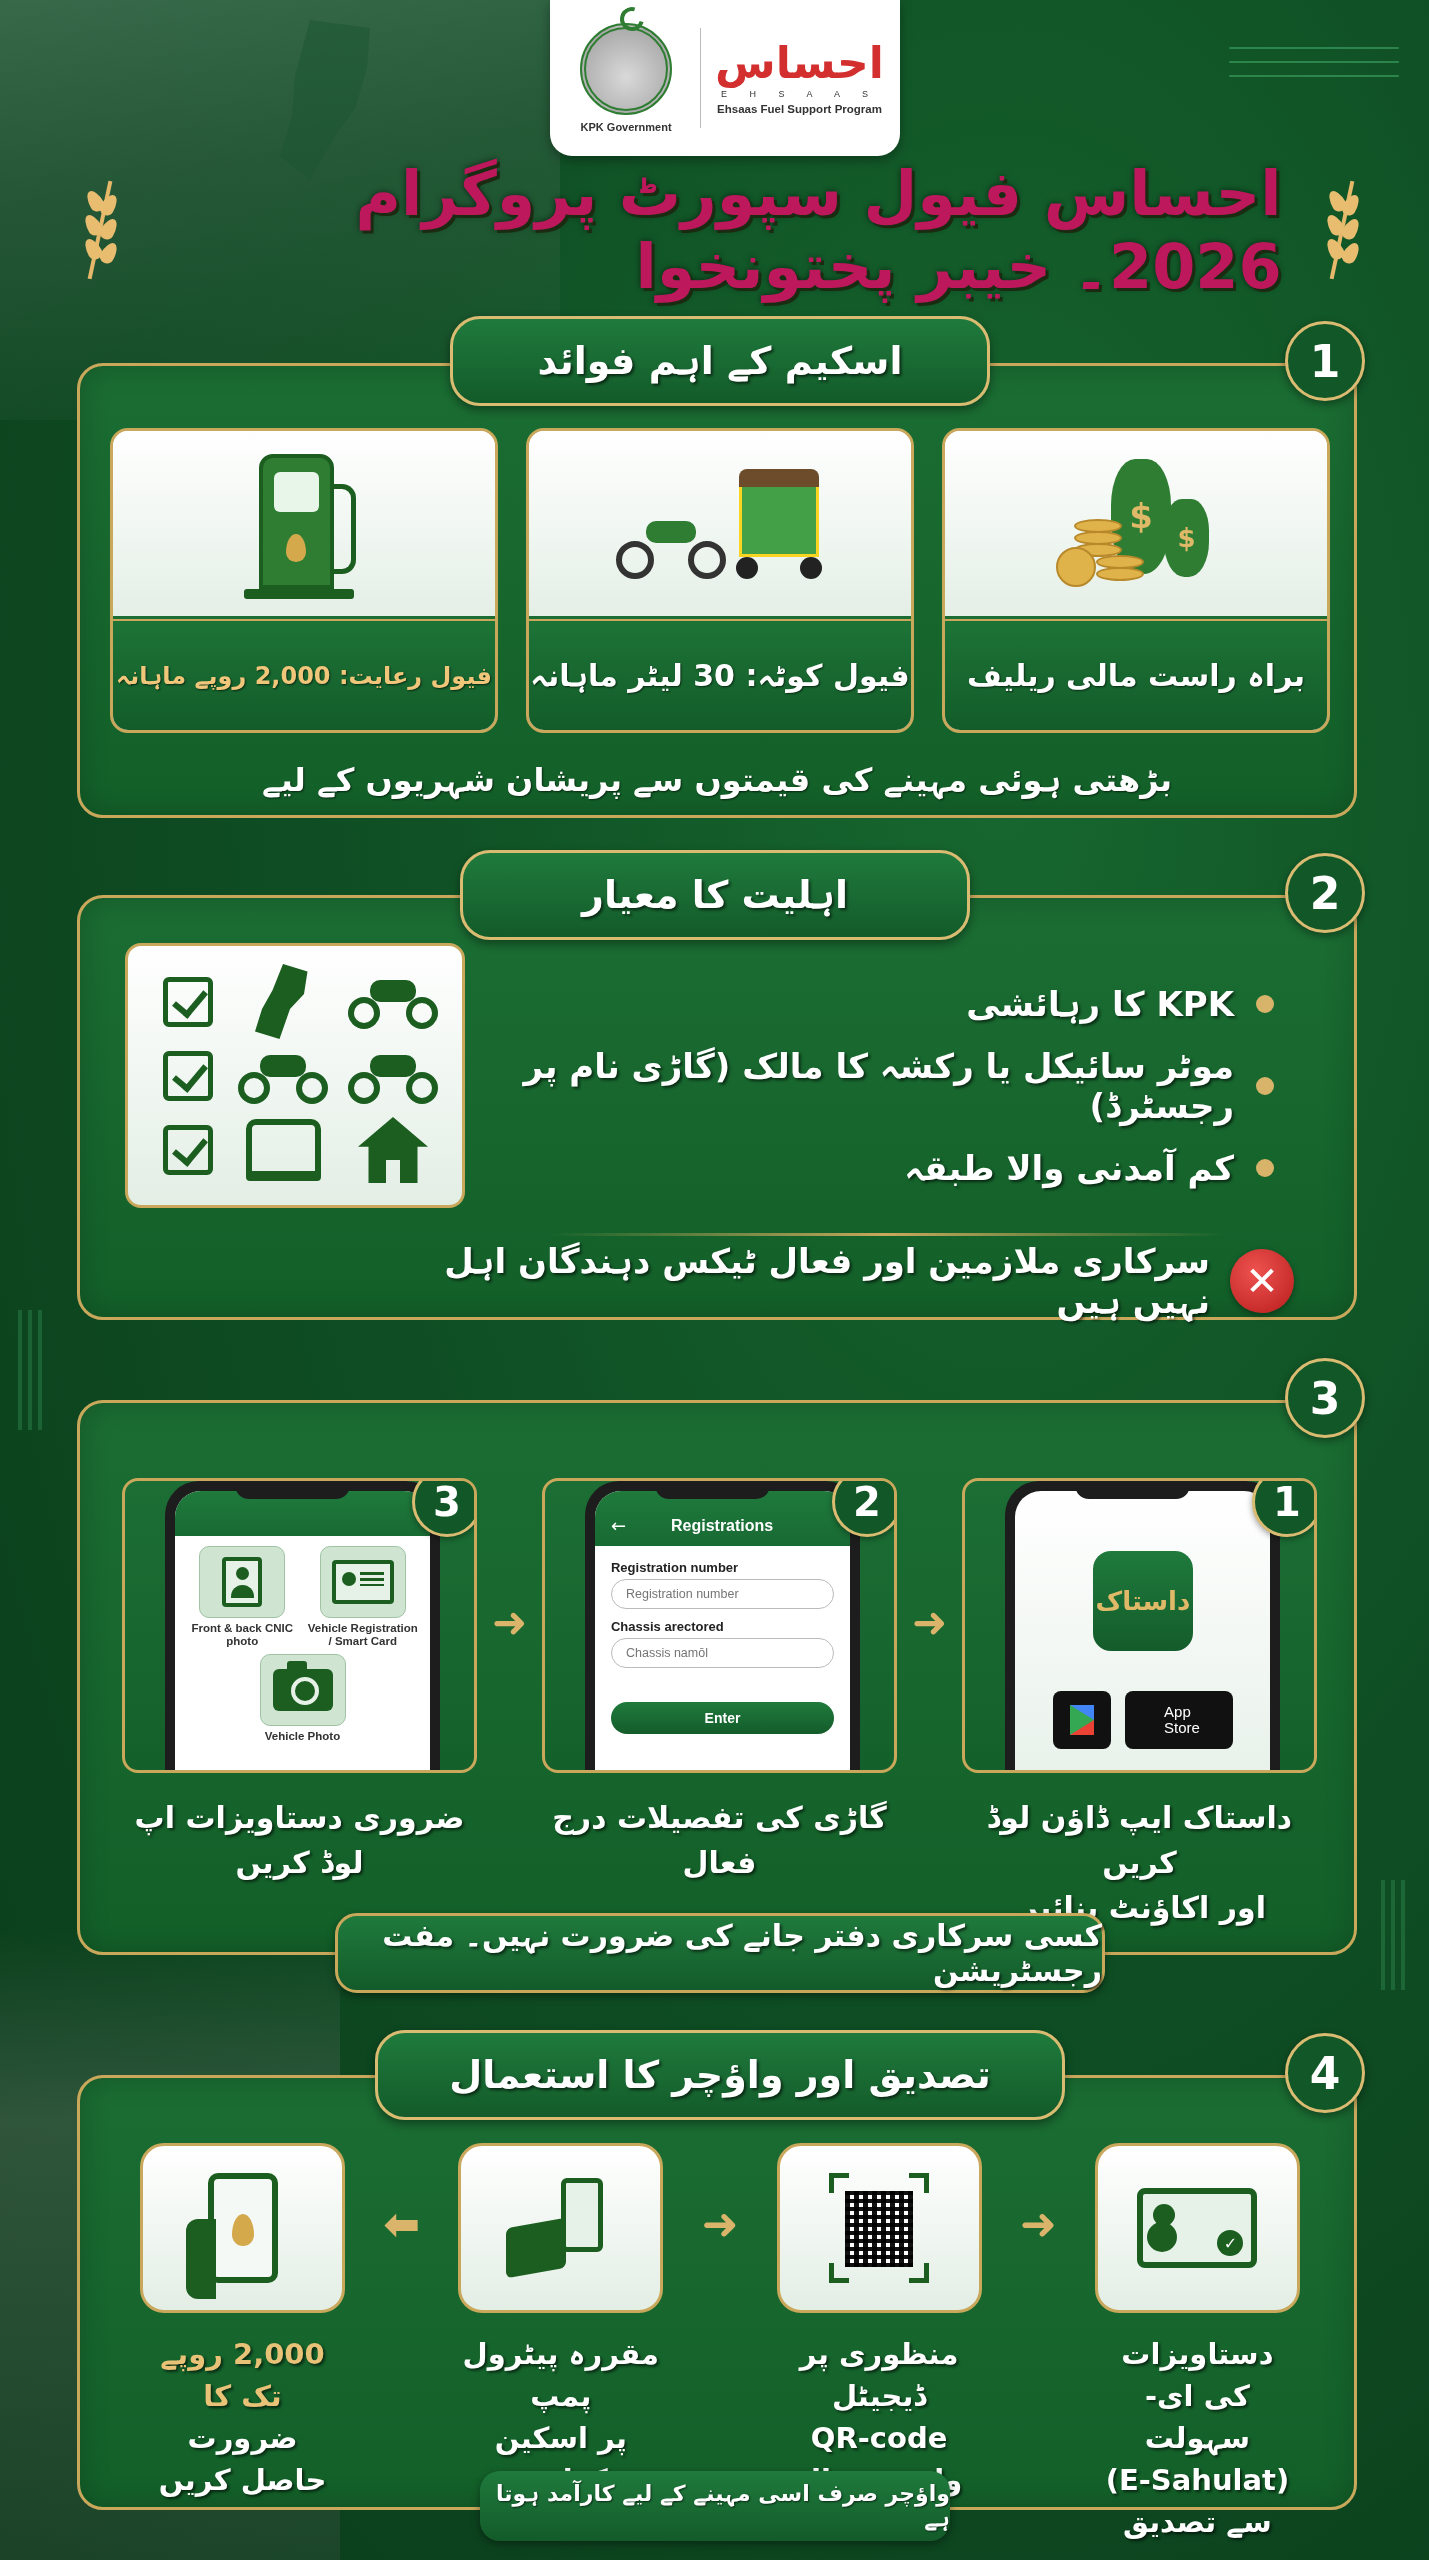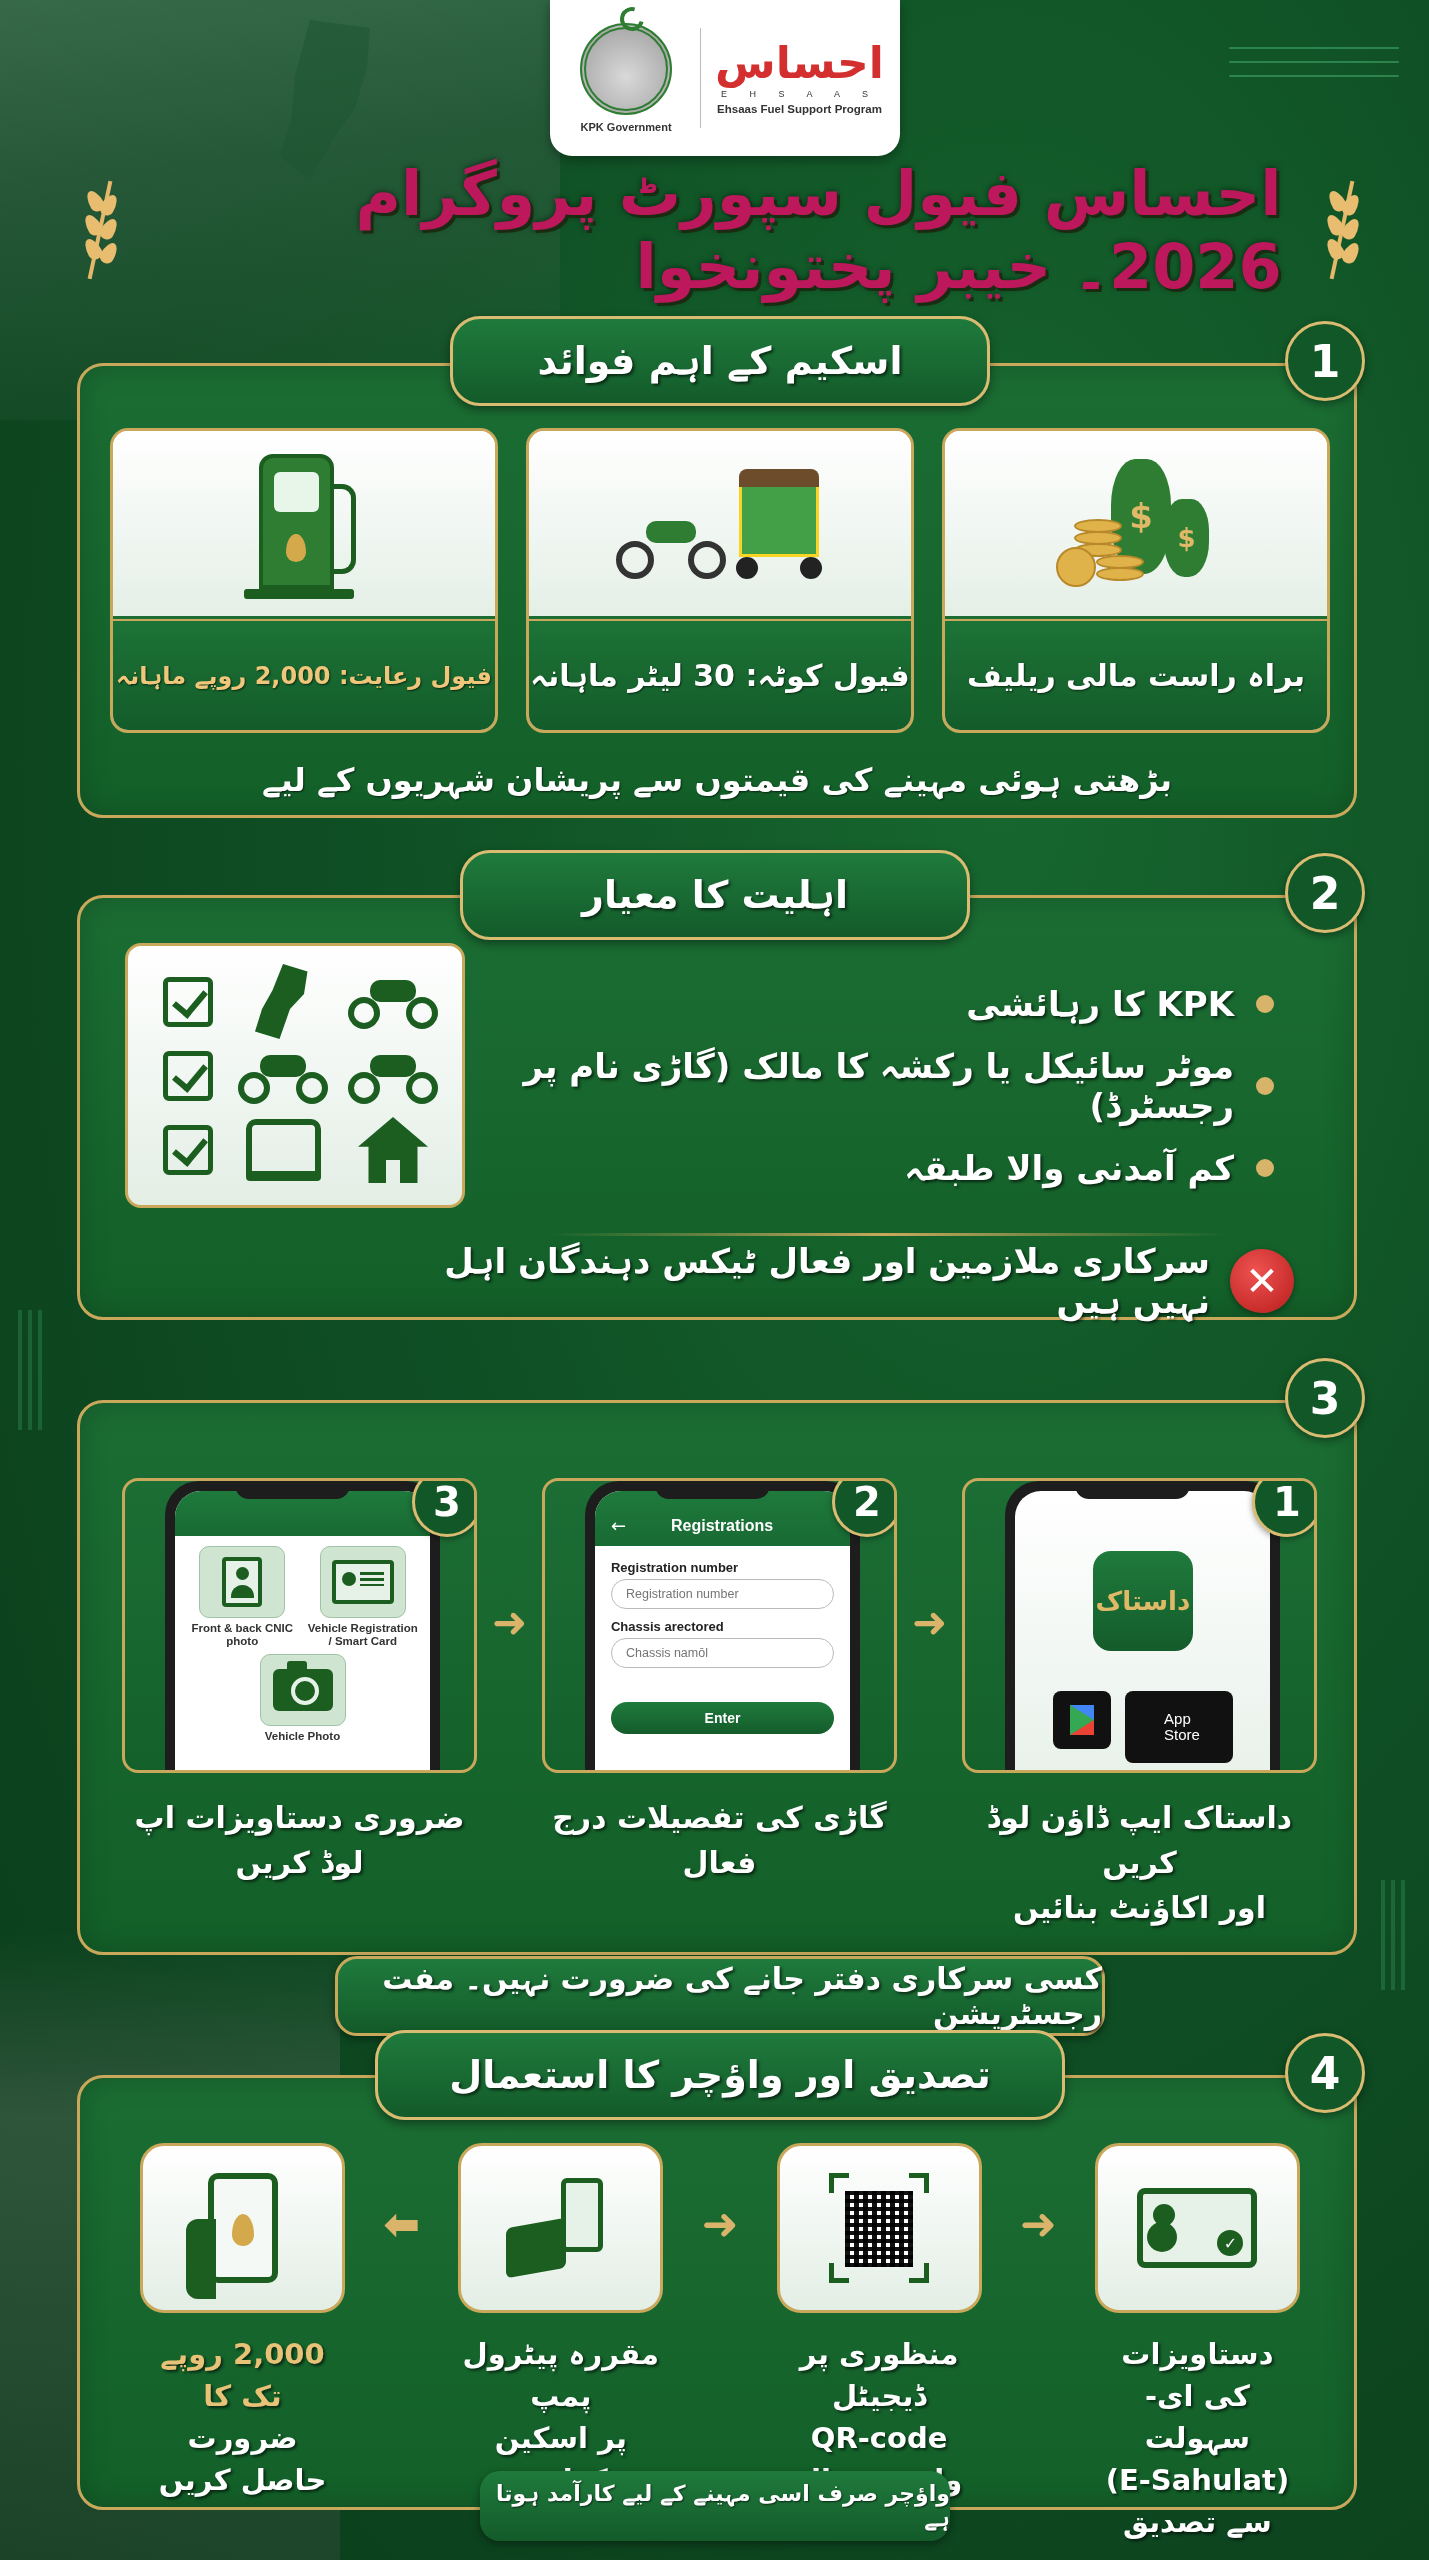--- a/index.html
+++ b/index.html
@@ -178,21 +178,21 @@
   .p1-screen { background: linear-gradient(180deg,#fff,#e8f1ea); }
   .app-icon {
     position:absolute; left: 78px; top: 60px; width: 100px; height: 100px; border-radius: 18px;
     background: linear-gradient(180deg,#1f7a3c,#145c2b);
     display:flex; align-items:center; justify-content:center;
   }
   .app-icon span { color:#e0b968; font-size: 26px; font-weight:700; direction: rtl; }
   .store-row { position:absolute; left: 38px; top: 200px; display:flex; gap: 14px; }
   .play-btn { width: 58px; height: 58px; background:#111; border-radius: 8px; display:flex; align-items:center; justify-content:center; }
   .play-btn i { display:block; width:0; height:0; border-left: 24px solid #34a853; border-top: 15px solid #4285f4; border-bottom: 15px solid #ea4335; }
-  .appstore-btn { width: 108px; height: 72px; background:#111; border-radius: 8px; display:flex; align-items:center; justify-content:center; gap: 6px; color:#fff; }
+  .appstore-btn { width: 108px; height: 58px; background:#111; border-radius: 8px; display:flex; align-items:center; justify-content:center; gap: 6px; color:#fff; }
   .appstore-btn .apple { font-size: 26px; }
   .appstore-btn .lbl { font-family:"Liberation Sans",sans-serif; font-size: 15px; line-height: 1.05; }
 
   
   .p2-header { height: 55px; background: linear-gradient(180deg,#1f7a3c,#186a33); display:flex; align-items:center; padding: 14px 16px 0 16px; color:#fff; }
   .p2-header .back { font-size: 18px; width: 30px; }
   .p2-header .title { font-family:"Liberation Sans",sans-serif; font-weight:700; font-size: 16px; margin-left: 30px; }
   .p2-body { padding: 14px 16px; font-family:"Liberation Sans",sans-serif; }
   .p2-label { font-size: 13px; font-weight:700; color:#222; margin-bottom: 4px; }
   .p2-input { height: 30px; border: 1px solid #bbb; border-radius: 16px; padding: 0 14px; font-size: 12.5px; color:#888; display:flex; align-items:center; margin-bottom: 10px; font-family:"Liberation Sans",sans-serif; width:100%; background:#fff; }
@@ -213,21 +213,21 @@
   .ic-card::before { content:""; position:absolute; left: 6px; top: 8px; width: 14px; height: 14px; border-radius:50%; background:#1b5e20; }
   .ic-card::after { content:""; position:absolute; right: 6px; top: 8px; width: 24px; height: 14px; background: repeating-linear-gradient(180deg, #1b5e20 0 3px, transparent 3px 6px); }
   .ic-camera { width: 60px; height: 42px; background:#1b5e20; border-radius: 6px; position:relative; }
   .ic-camera::before { content:""; position:absolute; left: 18px; top: 8px; width: 20px; height: 20px; border-radius:50%; border: 4px solid #e6f2e7; }
   .ic-camera::after { content:""; position:absolute; left: 14px; top: -8px; width: 20px; height: 9px; background:#1b5e20; border-radius: 3px 3px 0 0; }
 
   .s3-note {
     position:absolute; left: 255px; top: 510px; width: 770px; height: 80px;
     border: 3px solid #c9a85c; border-radius: 22px;
     background: linear-gradient(180deg,#1f7a3c,#135b2a);
-    display:flex; align-items:center; justify-content:center; box-shadow: 0 3px 8px rgba(0,0,0,.4); margin-top: 43px;
+    display:flex; align-items:center; justify-content:center; box-shadow: 0 3px 8px rgba(0,0,0,.4);
   }
   .s3-note span { direction: rtl; font-size: 30px; font-weight:700; color:#fff; text-shadow: 2px 2px 3px rgba(0,0,0,.6); }
 
   
   .s4 { top: 2075px; height: 435px; }
   .s4 .section-header { left: 295px; top: -48px; width: 690px; }
   .s4 .section-num { left: 1205px; top: -45px; }
   .flow { position:absolute; left: 60px; top: 65px; width: 1160px; display:flex; justify-content:space-between; align-items:flex-start; }
   .flow-item { width: 205px; display:flex; flex-direction:column; align-items:center; }
   .flow-box {

